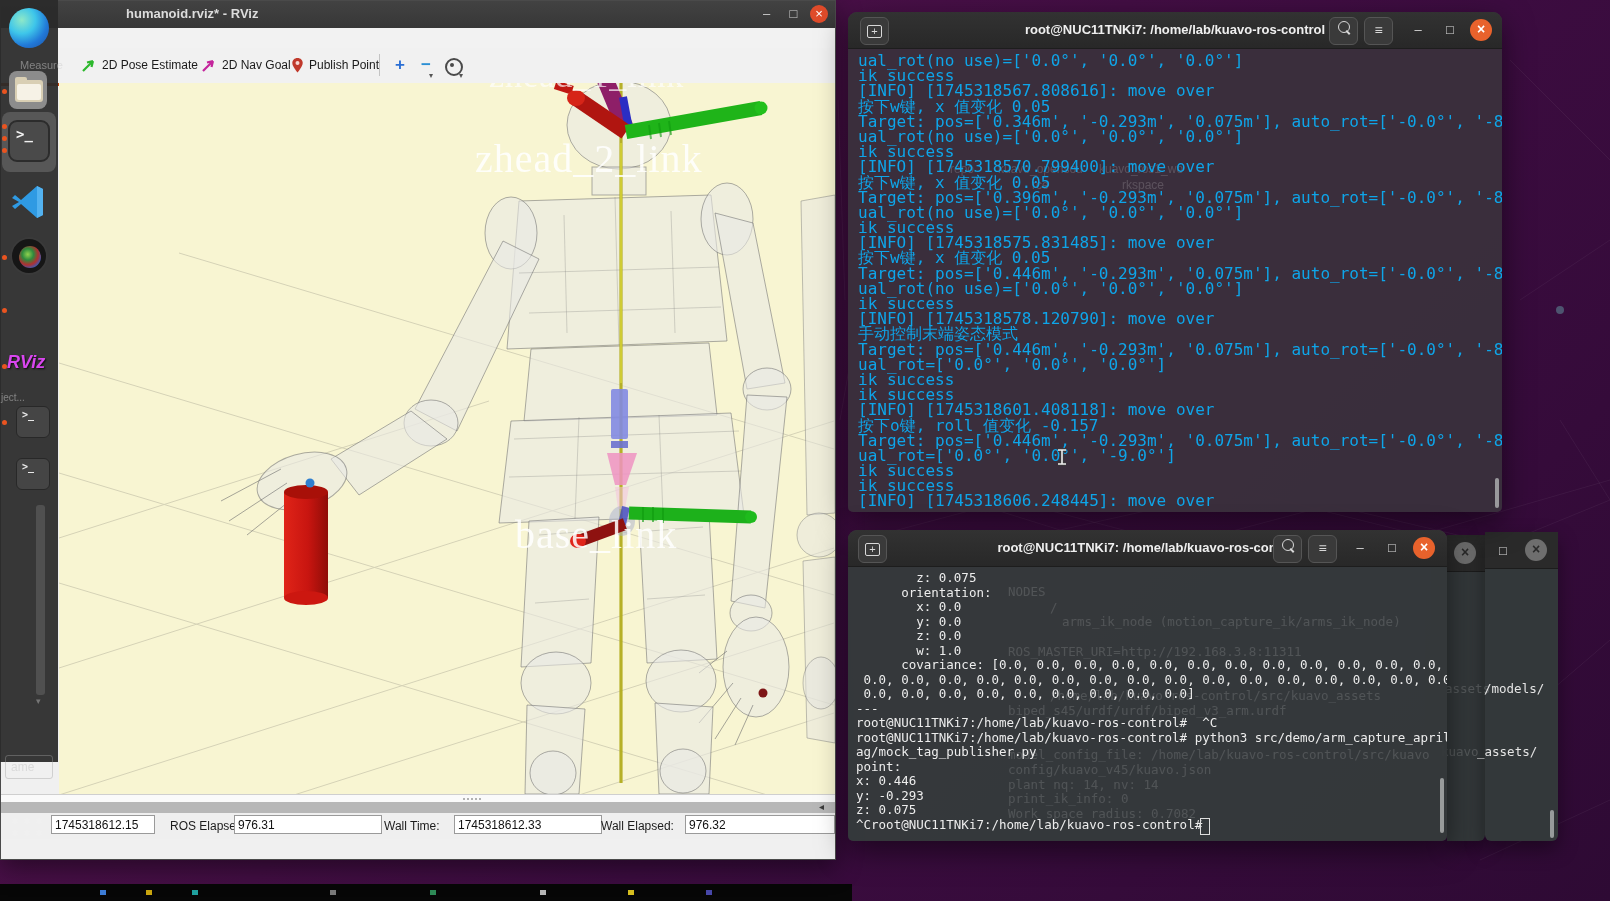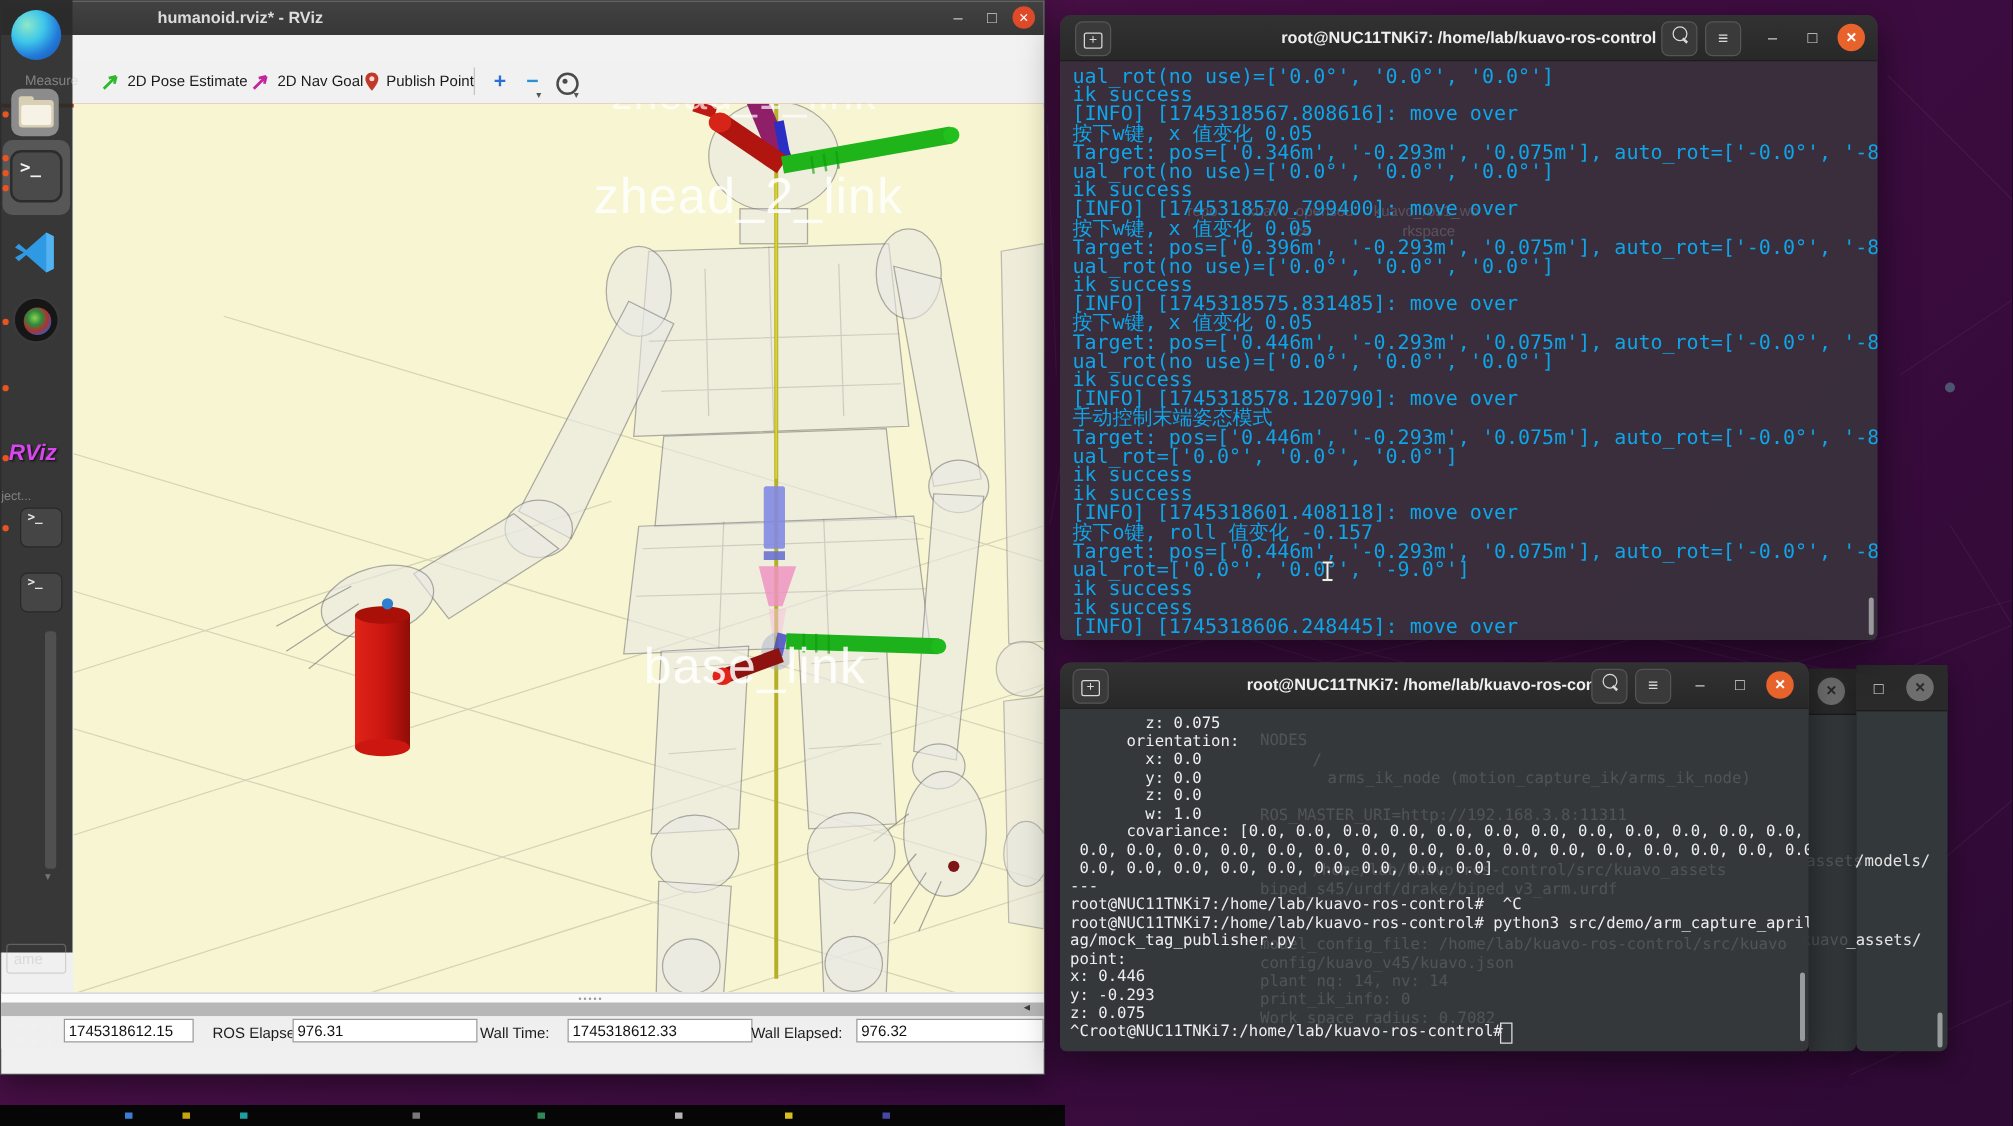--- a/index.html
+++ b/index.html
@@ -88,21 +88,21 @@
   .dock-ghost{position:absolute;color:rgba(205,205,205,0.5);font-size:11px;white-space:nowrap;}
   #dock-ghost-scroll{position:absolute;left:36px;top:505px;width:9px;height:190px;background:rgba(130,130,130,0.35);border-radius:3px;}
   #dock-ghost-arrow{position:absolute;left:36px;top:696px;color:rgba(180,180,180,0.5);font-size:9px;}
   #dock-ghost-name{position:absolute;left:5px;top:755px;width:48px;height:24px;border:1px solid rgba(160,160,160,0.4);
                    border-radius:3px;color:rgba(190,190,190,0.45);font-size:12px;line-height:23px;padding-left:5px;box-sizing:border-box;}
   
   #black-strip{left:0;top:884px;width:852px;height:17px;background:#070707;z-index:8;}
   .speck{position:absolute;top:6px;width:6px;height:5px;}
   #mouse-ibeam{left:1056px;top:448px;z-index:99;}
   .viewport-label{position:absolute;color:rgba(255,255,255,0.86);font-weight:500;letter-spacing:1px;
-                  font-size:40px;white-space:nowrap;pointer-events:none;}
+                  font-size:40px;white-space:nowrap;pointer-events:none;font-family:Liberation Serif, serif;}
 </style>
 </head>
 <body>
 
 <div id="root">
 
   <svg id="desktop-pattern" class="abs" width="1610" height="901">
     <g stroke="rgba(255,255,255,0.05)" stroke-width="1" fill="none">
       <path d="M860,540 L1010,500 L1180,545 L1330,505 L1500,545 L1610,500"></path>
       <path d="M900,480 L1060,530 L1240,490 L1420,535 L1610,480"></path>
@@ -385,21 +385,21 @@
       <div class="tt-plain" style="left:502px;">–</div>
       <div class="tt-plain" style="left:534px;">□</div>
       <div class="tt-close" style="left:565px;">×</div>
     </div>
     <div id="term-bot-ghosts" class="abs" style="left:0;top:36px;width:599px;height:275px;pointer-events:none;">
         <div class="ghost-line" style="position: absolute; left: 160px; top: 18px;">NODES</div>
         <div class="ghost-line" style="position: absolute; left: 202px; top: 34px;">/</div>
         <div class="ghost-line" style="position: absolute; left: 214px; top: 48px;">arms_ik_node (motion_capture_ik/arms_ik_node)</div>
         <div class="ghost-line" style="position: absolute; left: 160px; top: 78px;">ROS_MASTER_URI=http://192.168.3.8:11311</div>
         <div class="ghost-line" style="position: absolute; left: 202px; top: 122px;">/home/lab/kuavo-ros-control/src/kuavo_assets</div>
-        <div class="ghost-line" style="position: absolute; left: 160px; top: 137px;">biped_s45/urdf/drake/biped_v3_arm.urdf</div>
+        <div class="ghost-line" style="position: absolute; left: 160px; top: 137px;">biped_s45/urdf/urdf/biped_v3_arm.urdf</div>
         <div class="ghost-line" style="position: absolute; left: 160px; top: 181px;">model_config_file: /home/lab/kuavo-ros-control/src/kuavo</div>
         <div class="ghost-line" style="position: absolute; left: 160px; top: 196px;">config/kuavo_v45/kuavo.json</div>
         <div class="ghost-line" style="position: absolute; left: 160px; top: 211px;">plant nq: 14, nv: 14</div>
         <div class="ghost-line" style="position: absolute; left: 160px; top: 225px;">print_ik_info: 0</div>
         <div class="ghost-line" style="position: absolute; left: 160px; top: 240px;">Work space radius: 0.7082</div>
       </div>
     <div id="term-bot-body">
         <div class="term-line">        z: 0.075</div>
         <div class="term-line">      orientation: </div>
         <div class="term-line">        x: 0.0</div>

